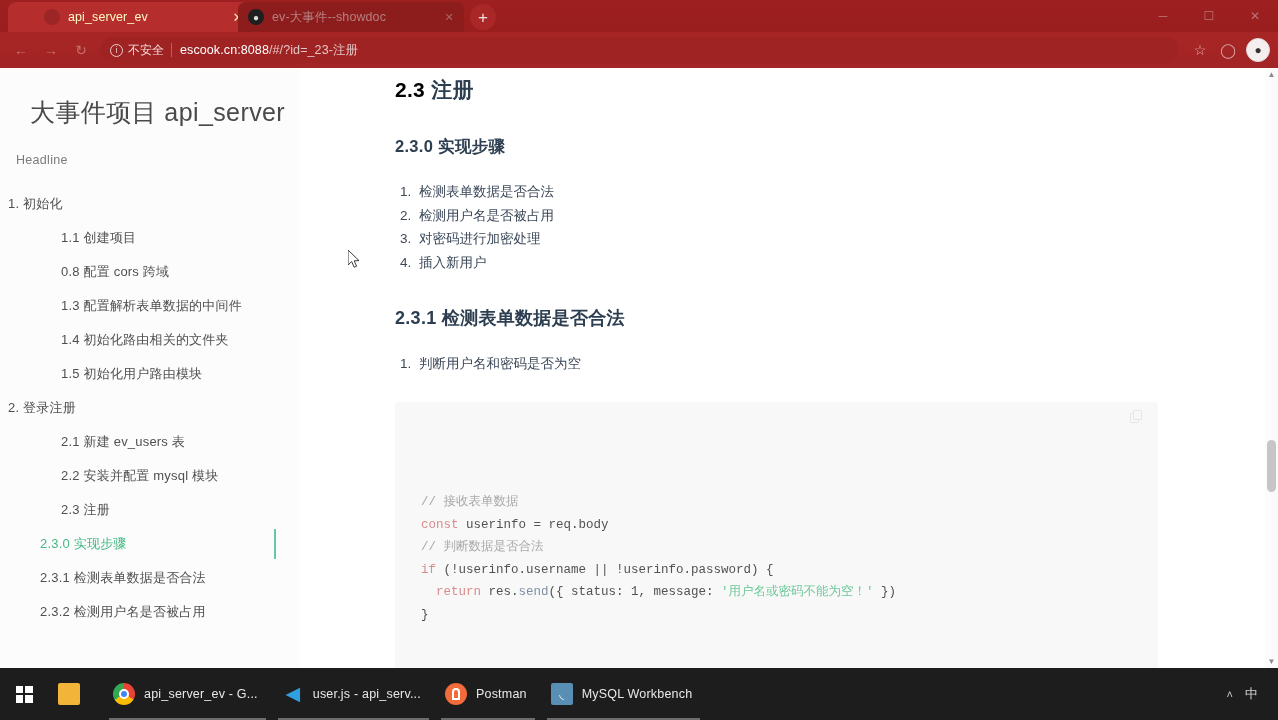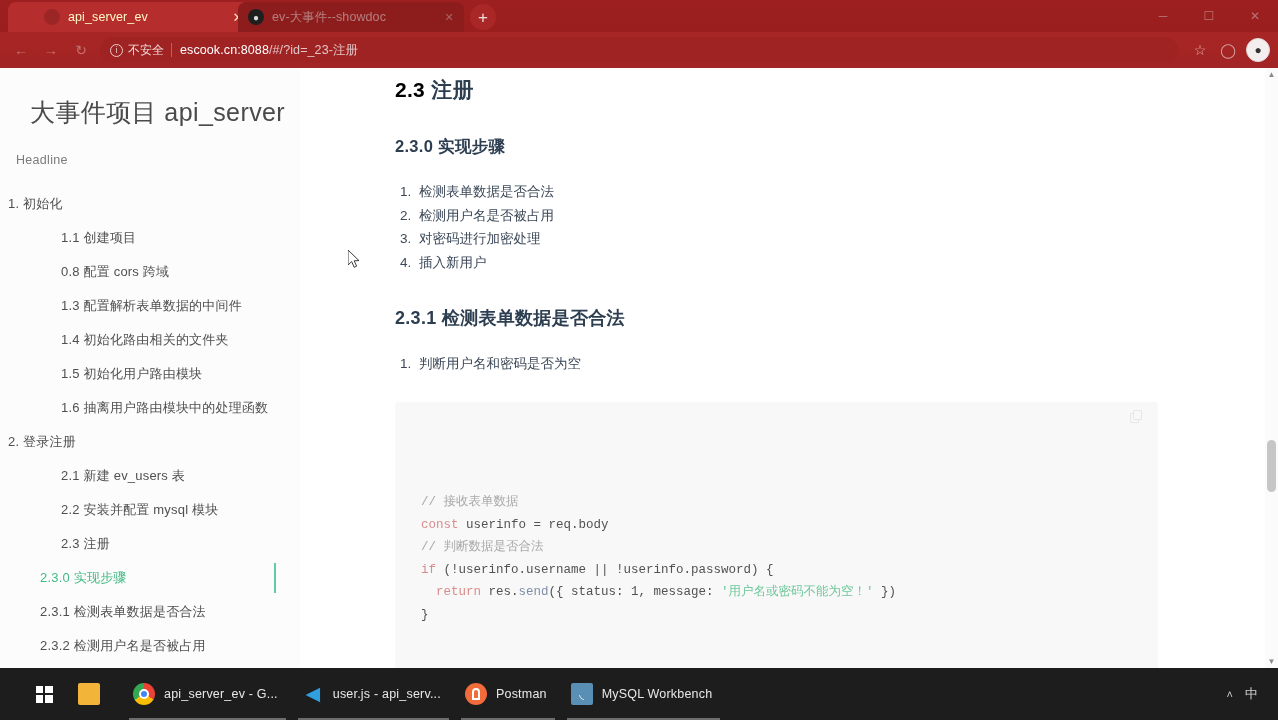--- a/index.html
+++ b/index.html
@@ -230,21 +230,21 @@
   .pagescroll .arrow.up { top: 0; }
   .pagescroll .arrow.down { bottom: 0; }
 
   
   .cursor { position: absolute; left: 348px; top: 182px; width: 14px; height: 20px; z-index: 50; }
 
   
   .taskbar {
     position: absolute; left: 0; bottom: 0; width: 1278px; height: 52px;
     background: #1d1d1d;
-    display: flex; align-items: center; padding-left: 20px;
+    display: flex; align-items: center;
   }
   .start {
     width: 48px; height: 52px; display: flex; align-items: center; justify-content: center;
   }
   .winlogo { width: 17px; height: 17px; display: grid; grid-template-columns: 1fr 1fr; grid-gap: 2px; }
   .winlogo span { background: #ffffff; display:block; }
   .tb-item {
     height: 52px; display: flex; align-items: center;
     padding: 0 14px 0 10px; position: relative;
     color: #e8e8e8; font-size: 12.5px; white-space: nowrap;
@@ -330,21 +330,20 @@
 
         <div class="nav-list">
           <div class="nav-headline">Headline</div>
 
           <div class="nav-item lv1">1. 初始化</div>
           <div class="nav-item lv2">1.1 创建项目</div>
           <div class="nav-item lv2">0.8 配置 cors 跨域</div>
           <div class="nav-item lv2">1.3 配置解析表单数据的中间件</div>
           <div class="nav-item lv2">1.4 初始化路由相关的文件夹</div>
           <div class="nav-item lv2">1.5 初始化用户路由模块</div>
-          <div class="nav-item lv2">1.6 抽离用户路由模块中的处理函数</div>
           <div class="nav-item lv1">2. 登录注册</div>
           <div class="nav-item lv2">2.1 新建 ev_users 表</div>
           <div class="nav-item lv2">2.2 安装并配置 mysql 模块</div>
           <div class="nav-item lv2">2.3 注册</div>
 
           <div class="nav-item lv3 active">
             <span>2.3.0 实现步骤</span>
             <span class="nav-bar"></span>
           </div>
 

